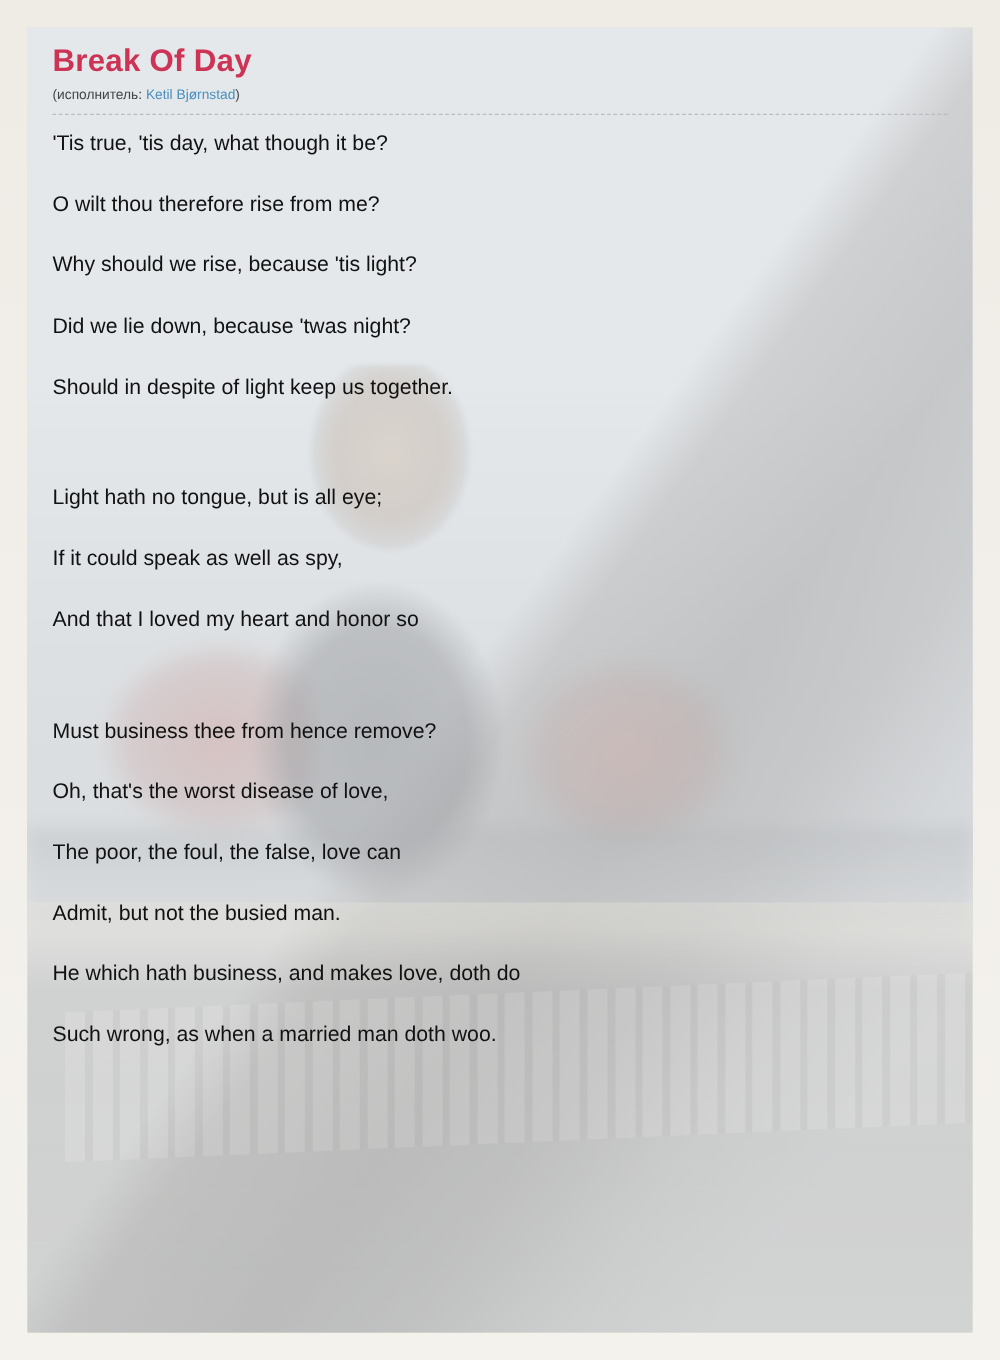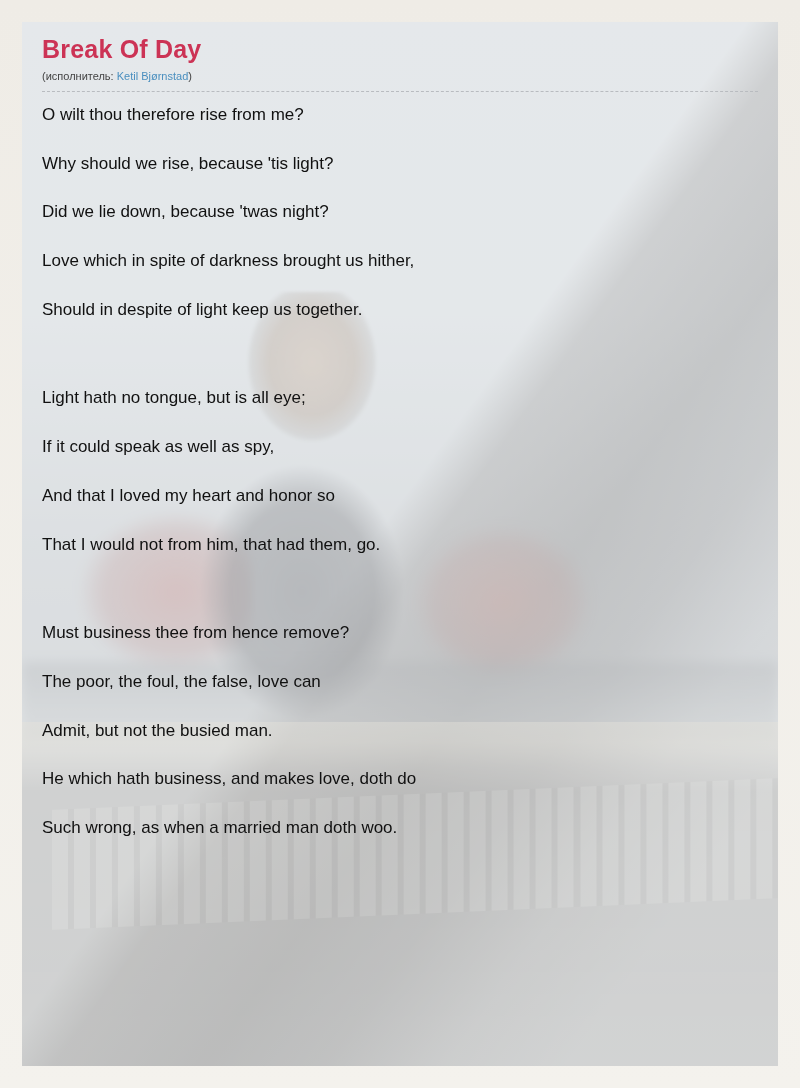--- a/index.html
+++ b/index.html
@@ -185,32 +185,32 @@
   <div class="content">
 
     <h1 class="song-title">Break Of Day</h1>
 
     <p class="artist-line">
       <span>(исполнитель:</span>
       <a class="artist-link" href="#">Ketil Bjørnstad</a><span>)</span>
     </p>
 
     <div class="lyrics">
+      <p class="lyric-line">'Tis true, 'tis day, what though it be?</p>
       <p class="lyric-line">O wilt thou therefore rise from me?</p>
       <p class="lyric-line">Why should we rise, because 'tis light?</p>
       <p class="lyric-line">Did we lie down, because 'twas night?</p>
-      <p class="lyric-line">Love which in spite of darkness brought us hither,</p>
       <p class="lyric-line">Should in despite of light keep us together.</p>
       <p class="lyric-line blank"></p>
       <p class="lyric-line">Light hath no tongue, but is all eye;</p>
       <p class="lyric-line">If it could speak as well as spy,</p>
       <p class="lyric-line">And that I loved my heart and honor so</p>
-      <p class="lyric-line">That I would not from him, that had them, go.</p>
       <p class="lyric-line blank"></p>
       <p class="lyric-line">Must business thee from hence remove?</p>
+      <p class="lyric-line">Oh, that's the worst disease of love,</p>
       <p class="lyric-line">The poor, the foul, the false, love can</p>
       <p class="lyric-line">Admit, but not the busied man.</p>
       <p class="lyric-line">He which hath business, and makes love, doth do</p>
       <p class="lyric-line">Such wrong, as when a married man doth woo.</p>
     </div>
 
   </div>
 </div>
 
 </body></html>

